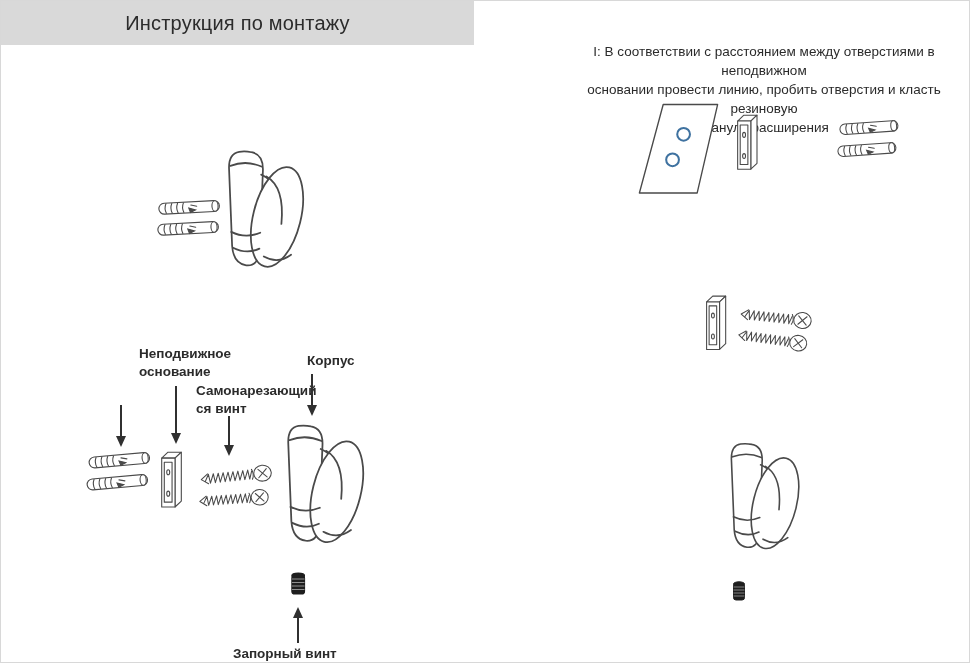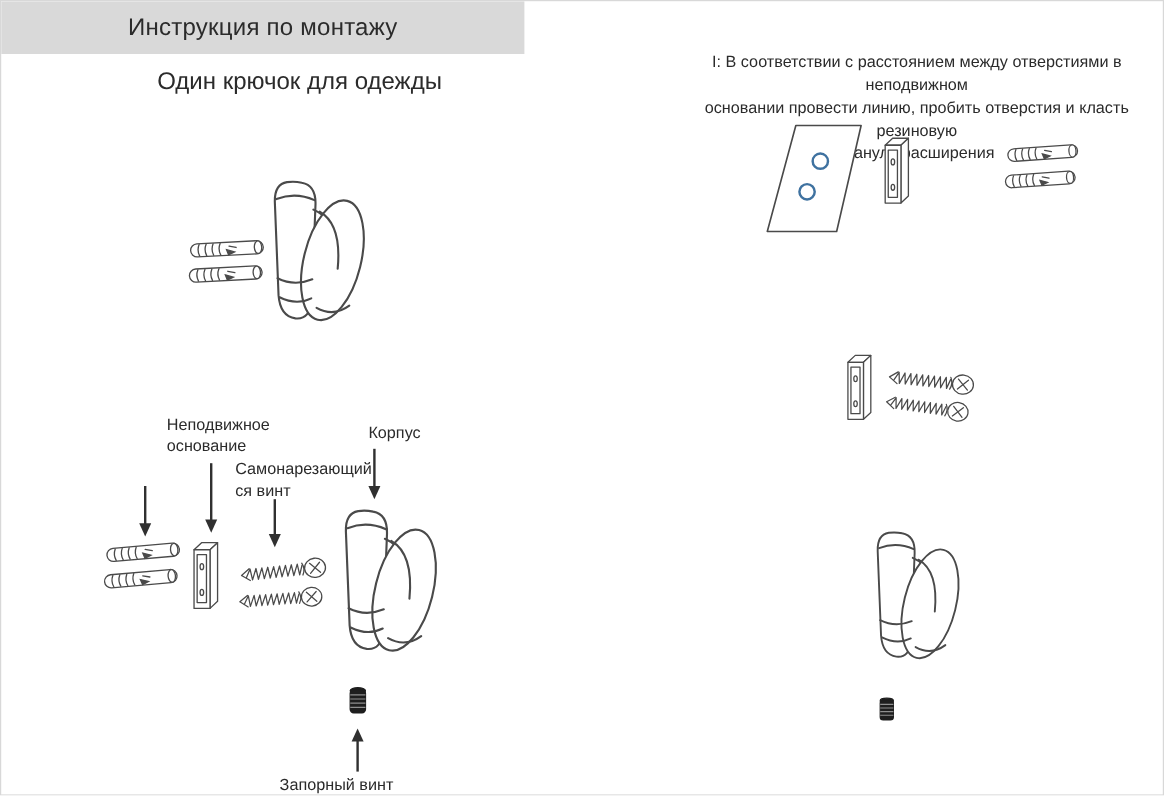--- a/index.html
+++ b/index.html
@@ -2,29 +2,29 @@
 <html style="--header-bg: #d9d9d9; --line-art: #4a4a4a; --hole-accent: #3f72a0; --text: #2b2b2b; --grub-black: #1e1e1e;"><head>
 <meta charset="utf-8">
 <style>
   html,body{margin:0;padding:0;background:#fff;}
   .page{
     position:relative;width:970px;height:663px;background:#fff;overflow:hidden;
     font-family:"Liberation Sans",sans-serif;color:var(--text,#2b2b2b);
     border:1px solid #d8d8d8;box-sizing:border-box;
   }
   .header-bar{
-    position:absolute;left:0;top:0;width:436px;height:44px;
+    position:absolute;left:0;top:0;width:473px;height:44px;
     background:var(--header-bg,#d9d9d9);
     display:flex;align-items:center;justify-content:center;
   }
   .title{font-size:20px;font-weight:400;letter-spacing:.2px;}
   .subtitle{position:absolute;left:130px;top:56px;font-size:20px;}
   .step-text{position:absolute;font-size:13.5px;line-height:19px;white-space:pre-line;margin-top:28px;}
   .step-text.centered{text-align:center;}
-  .part-label{position:absolute;font-size:13.5px;line-height:18px;white-space:pre-line;}
+  .part-label{position:absolute;font-size:13.5px;line-height:18px;white-space:pre-line;font-weight:bold;}
   .art{position:absolute;color:var(--line-art,#4a4a4a);}
   .arrow-down{position:absolute;width:2px;background:#303030;}
   .arrow-down::after{content:"";position:absolute;left:-4px;bottom:-11px;
     border:5px solid transparent;border-top:11px solid #303030;}
   .arrow-up{position:absolute;width:2px;background:#303030;}
   .arrow-up::before{content:"";position:absolute;left:-4px;top:-11px;
     border:5px solid transparent;border-bottom:11px solid #303030;}
   .hole{stroke:var(--hole-accent,#3f72a0);fill:#fff;}
   .grub-body{fill:var(--grub-black,#1e1e1e);stroke:var(--grub-black,#1e1e1e);}
   .grub-ridge{stroke:#8f8f8f;stroke-width:.9;}
@@ -85,21 +85,20 @@
       <path class="grub-ridge" d="M2.5 7 H13.5 M2.5 10 H13.5 M2.5 13 H13.5 M2.5 16 H13.5" fill="none"></path>
     </symbol>
   </defs>
 </svg>
 
 <div class="page">
 
   <div class="header-bar">
     <div class="title">Инструкция по монтажу</div>
   </div>
-  <div class="subtitle">Один крючок для одежды</div>
 
   <svg class="art" style="left:140px;top:116px" width="190" height="170" viewBox="0 0 190 170">
     <use href="#sym-anchor" width="90" height="22" transform="translate(16,84) rotate(-3) scale(0.73)"></use>
     <use href="#sym-anchor" width="90" height="22" transform="translate(15,105) rotate(-3) scale(0.73)"></use>
     <use href="#sym-hook" width="110" height="150" transform="translate(70,26) scale(0.88)"></use>
   </svg>
 
   <div class="part-label" style="left:138px;top:344px">Неподвижное
 основание</div>
   <div class="part-label" style="left:306px;top:351px">Корпус</div>

